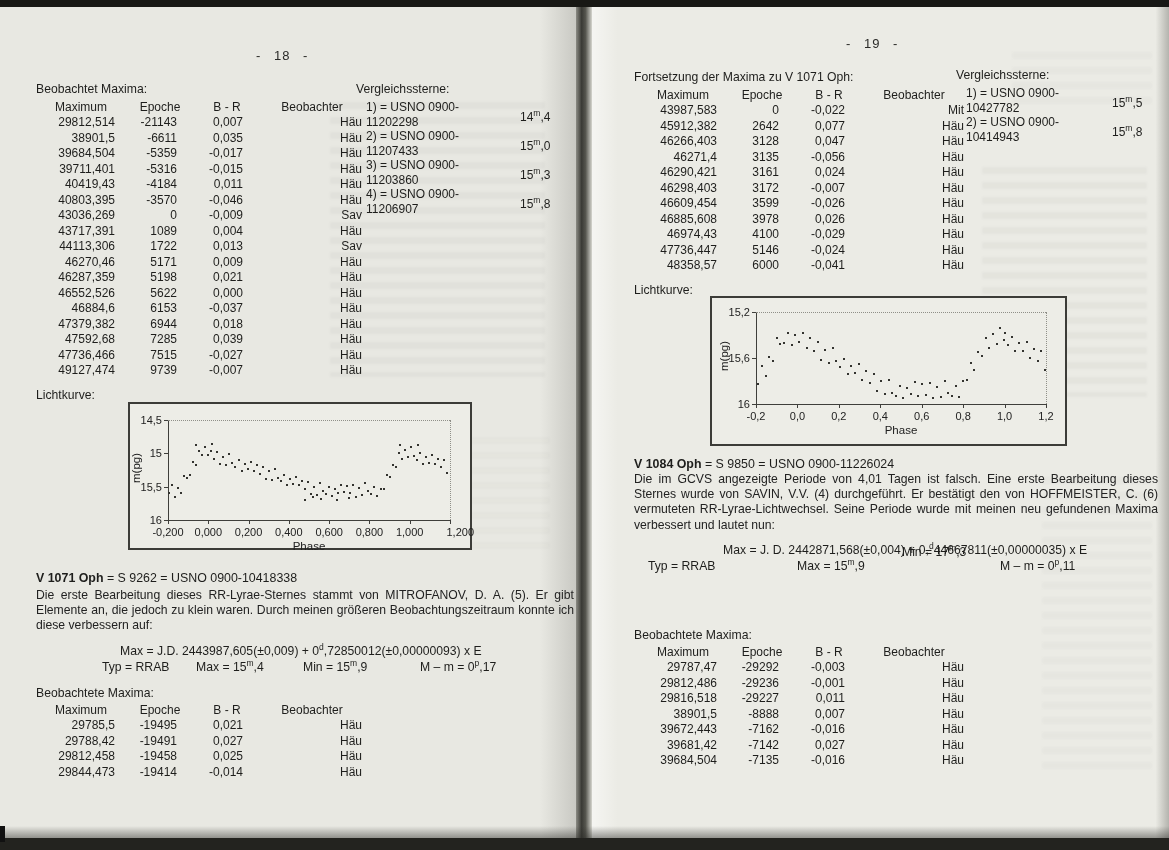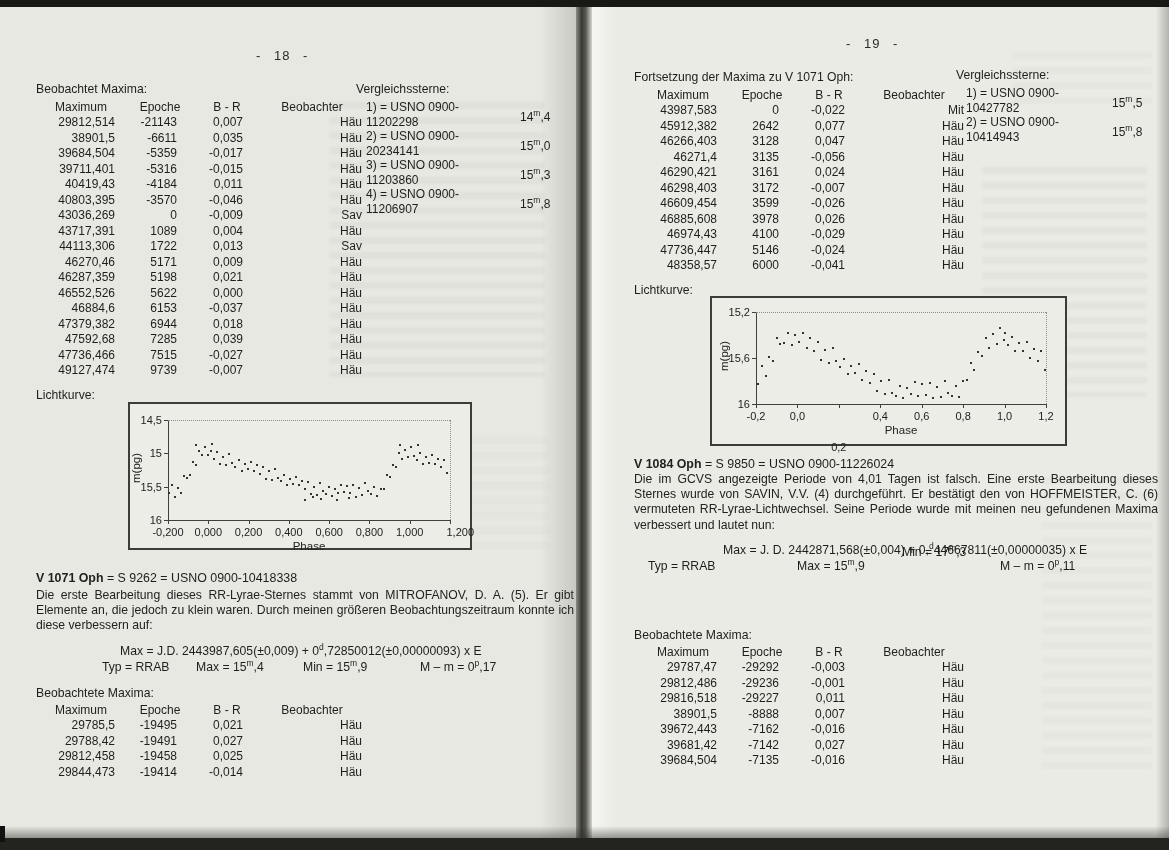--- a/index.html
+++ b/index.html
@@ -195,21 +195,21 @@
   <div class="cs" style="left:356px;top:82px;width:220px;--magx:164px;">
     <div class="cs-title">Vergleichssterne:</div>
     <div>
         <div class="cs-entry">
           <div class="cs-l1">1) = USNO 0900-</div>
           <div class="cs-l2">11202298</div>
           <span class="cs-mag" style="left: var(--magx);"><span>14</span><sup>m</sup><span>,4</span></span>
         </div>
         <div class="cs-entry">
           <div class="cs-l1">2) = USNO 0900-</div>
-          <div class="cs-l2">20234141</div>
+          <div class="cs-l2">11207433</div>
           <span class="cs-mag" style="left: var(--magx);"><span>15</span><sup>m</sup><span>,0</span></span>
         </div>
         <div class="cs-entry">
           <div class="cs-l1">3) = USNO 0900-</div>
           <div class="cs-l2">11203860</div>
           <span class="cs-mag" style="left: var(--magx);"><span>15</span><sup>m</sup><span>,3</span></span>
         </div>
         <div class="cs-entry">
           <div class="cs-l1">4) = USNO 0900-</div>
           <div class="cs-l2">11206907</div>
@@ -502,21 +502,21 @@
   <div class="chart" style="left:710px;top:296px;width:353px;height:146px;">
       <div class="axis-v" style="left: 44px; top: 14px; height: 92px;"></div>
       <div class="axis-h" style="left: 44px; top: 106px; width: 290px;"></div>
       <div class="dot-h" style="left: 44px; top: 14px; width: 290px;"></div>
       <div class="dot-v" style="left: 334px; top: 14px; height: 92px;"></div>
       <div class="tickm-x" style="left: 44px; top: 106px;"></div>
       <div class="tlab" style="left: 20px; top: 112px; width: 48px; text-align: center;">-0,2</div>
       <div class="tickm-x" style="left: 85.4286px; top: 106px;"></div>
       <div class="tlab" style="left: 61.4286px; top: 112px; width: 48px; text-align: center;">0,0</div>
       <div class="tickm-x" style="left: 126.857px; top: 106px;"></div>
-      <div class="tlab" style="left: 102.857px; top: 112px; width: 48px; text-align: center; margin-top: 31px;">0,2</div>
+      <div class="tlab" style="left: 102.857px; top: 112px; width: 48px; text-align: center;">0,2</div>
       <div class="tickm-x" style="left: 168.286px; top: 106px;"></div>
       <div class="tlab" style="left: 144.286px; top: 112px; width: 48px; text-align: center;">0,4</div>
       <div class="tickm-x" style="left: 209.714px; top: 106px;"></div>
       <div class="tlab" style="left: 185.714px; top: 112px; width: 48px; text-align: center;">0,6</div>
       <div class="tickm-x" style="left: 251.143px; top: 106px;"></div>
       <div class="tlab" style="left: 227.143px; top: 112px; width: 48px; text-align: center;">0,8</div>
       <div class="tickm-x" style="left: 292.571px; top: 106px;"></div>
       <div class="tlab" style="left: 268.571px; top: 112px; width: 48px; text-align: center;">1,0</div>
       <div class="tickm-x" style="left: 334px; top: 106px;"></div>
       <div class="tlab" style="left: 310px; top: 112px; width: 48px; text-align: center;">1,2</div>

